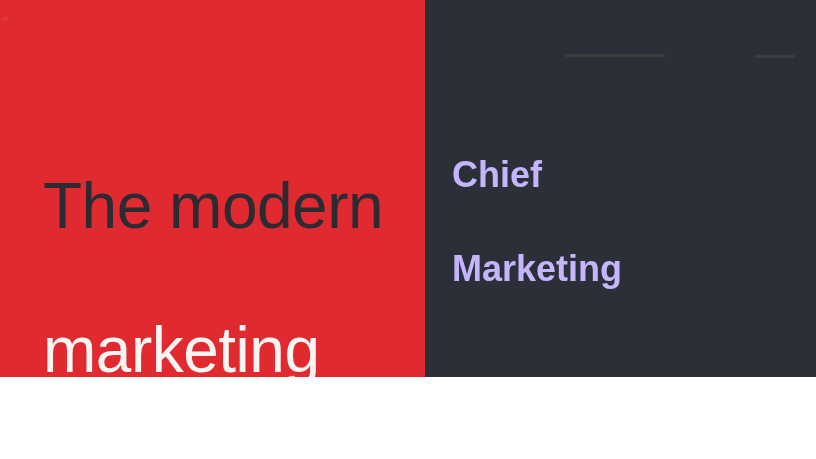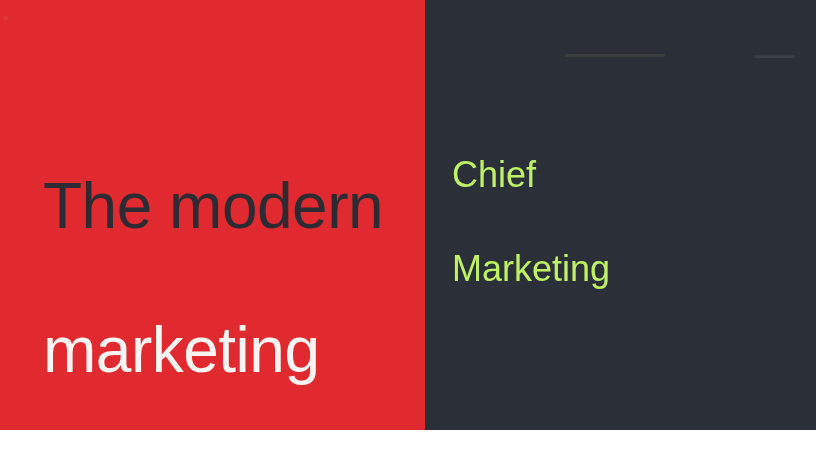--- a/index.html
+++ b/index.html
@@ -9,21 +9,21 @@
     background: #ffffff;
   }
   body {
     font-family: "Liberation Sans", sans-serif;
     -webkit-font-smoothing: antialiased;
   }
 
   .slide {
     position: relative;
     width: 816px;
-    height: 430px;
+    height: 377px;
     overflow: hidden;
     display: flex;
     flex-direction: row;
     align-items: stretch;
   }
 
   
   .panel-left {
     position: relative;
     width: 425px;
@@ -59,25 +59,25 @@
     background: #2b2f38;
     box-sizing: border-box;
   }
 
   .role-title {
     position: absolute;
     left: 27px;
     top: 104px;
     width: 300px;
     margin: 0;
-    font-weight: 400;
+    font-weight: 700;
     font-size: 36px;
     line-height: 47px;
     letter-spacing: 0px;
-    color: #bef264;
+    color: #c4b5fd;
     white-space: pre-line;
   }
   .role-line { display: block; }
 
   
   .rule {
     position: absolute;
     height: 3px;
     border-radius: 1px;
     pointer-events: none;

